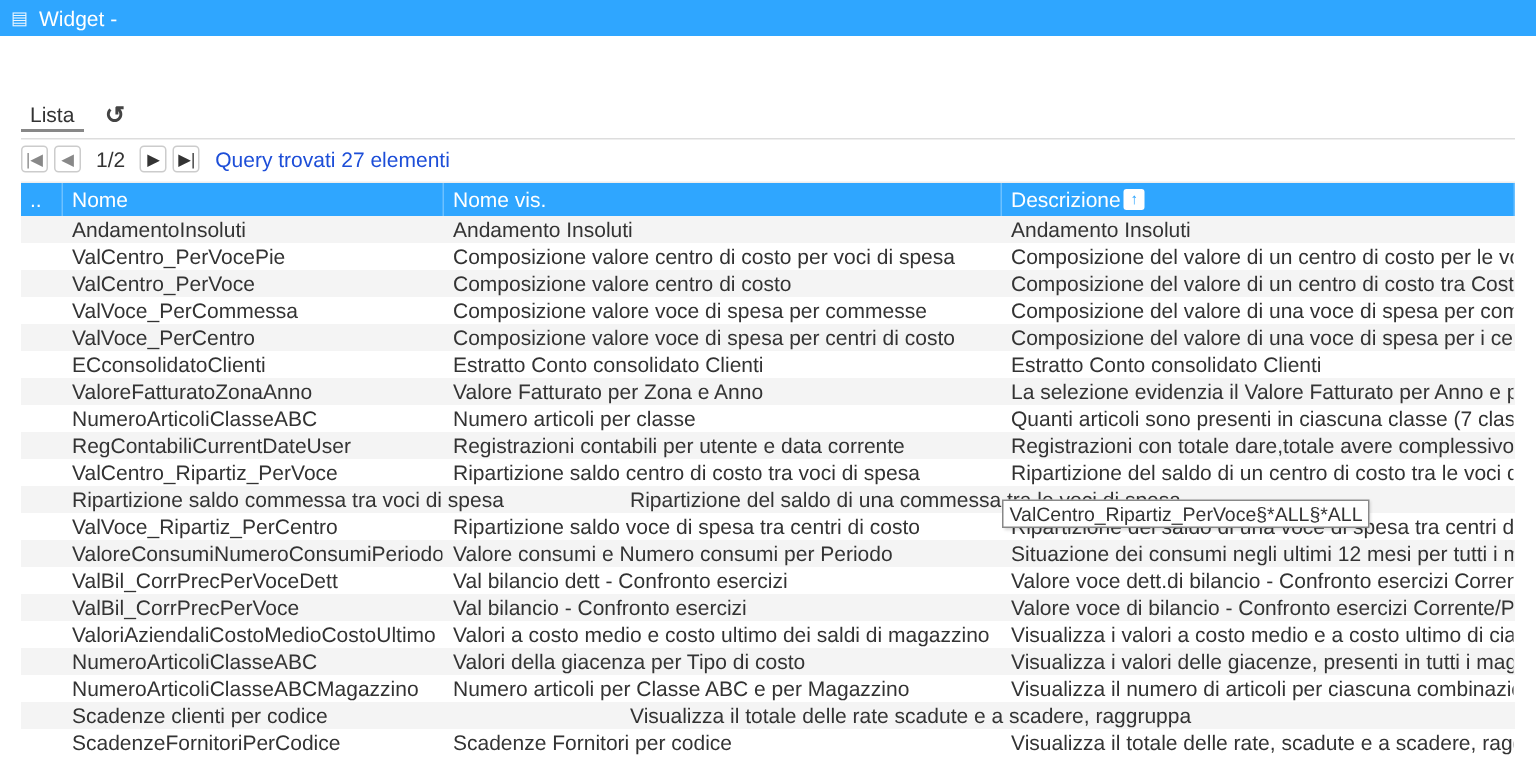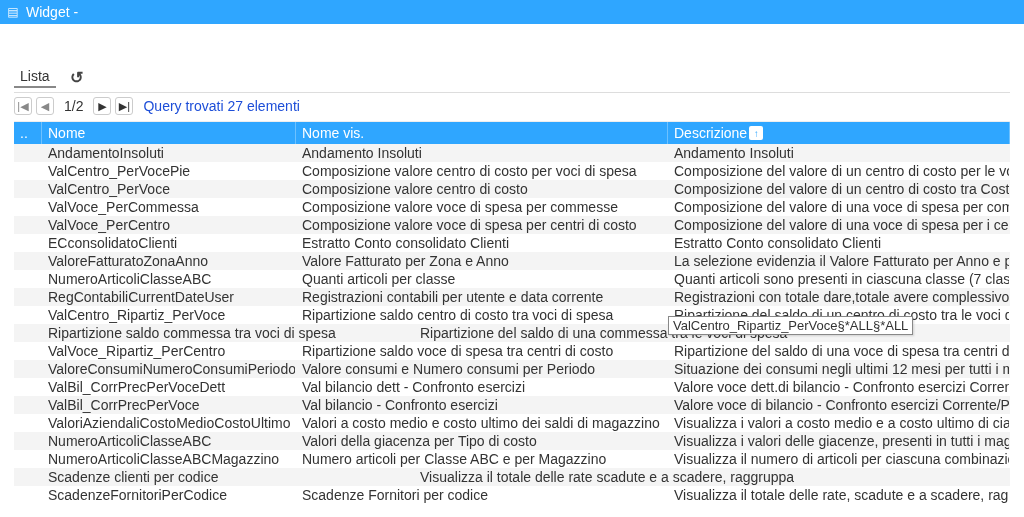--- a/index.html
+++ b/index.html
@@ -227,21 +227,21 @@
           </div>
           <div class="row">
             <div class="cell col0"></div>
             <div class="cell col1">ValoreFatturatoZonaAnno</div>
             <div class="cell col2">Valore Fatturato per Zona e Anno</div>
             <div class="cell col3">La selezione evidenzia il Valore Fatturato per Anno e per Zon</div>
           </div>
           <div class="row">
             <div class="cell col0"></div>
             <div class="cell col1">NumeroArticoliClasseABC</div>
-            <div class="cell col2">Quanti articoli per classe</div>
+            <div class="cell col2">Numero articoli per classe</div>
             <div class="cell col3">Quanti articoli sono presenti in ciascuna classe (7 classi mas</div>
           </div>
           <div class="row">
             <div class="cell col0"></div>
             <div class="cell col1">RegContabiliCurrentDateUser</div>
             <div class="cell col2">Registrazioni contabili per utente e data corrente</div>
             <div class="cell col3">Registrazioni con totale dare,totale avere complessivo e sub</div>
           </div>
           <div class="row">
             <div class="cell col0"></div>
@@ -305,13 +305,13 @@
             <div class="cell col0"></div>
             <div class="cell col1">ScadenzeFornitoriPerCodice</div>
             <div class="cell col2">Scadenze Fornitori per codice</div>
             <div class="cell col3">Visualizza il totale delle rate, scadute e a scadere, raggruppa</div>
           </div>
         </div>
     </div>
   </div>
 </div>
 
-<div class="tooltip" style="left:668px; top:316px;">ValCentro_Ripartiz_PerVoce§*ALL§*ALL</div>
+<div class="tooltip" style="left:668px; top:333px;">ValCentro_Ripartiz_PerVoce§*ALL§*ALL</div>
 
 </body></html>

